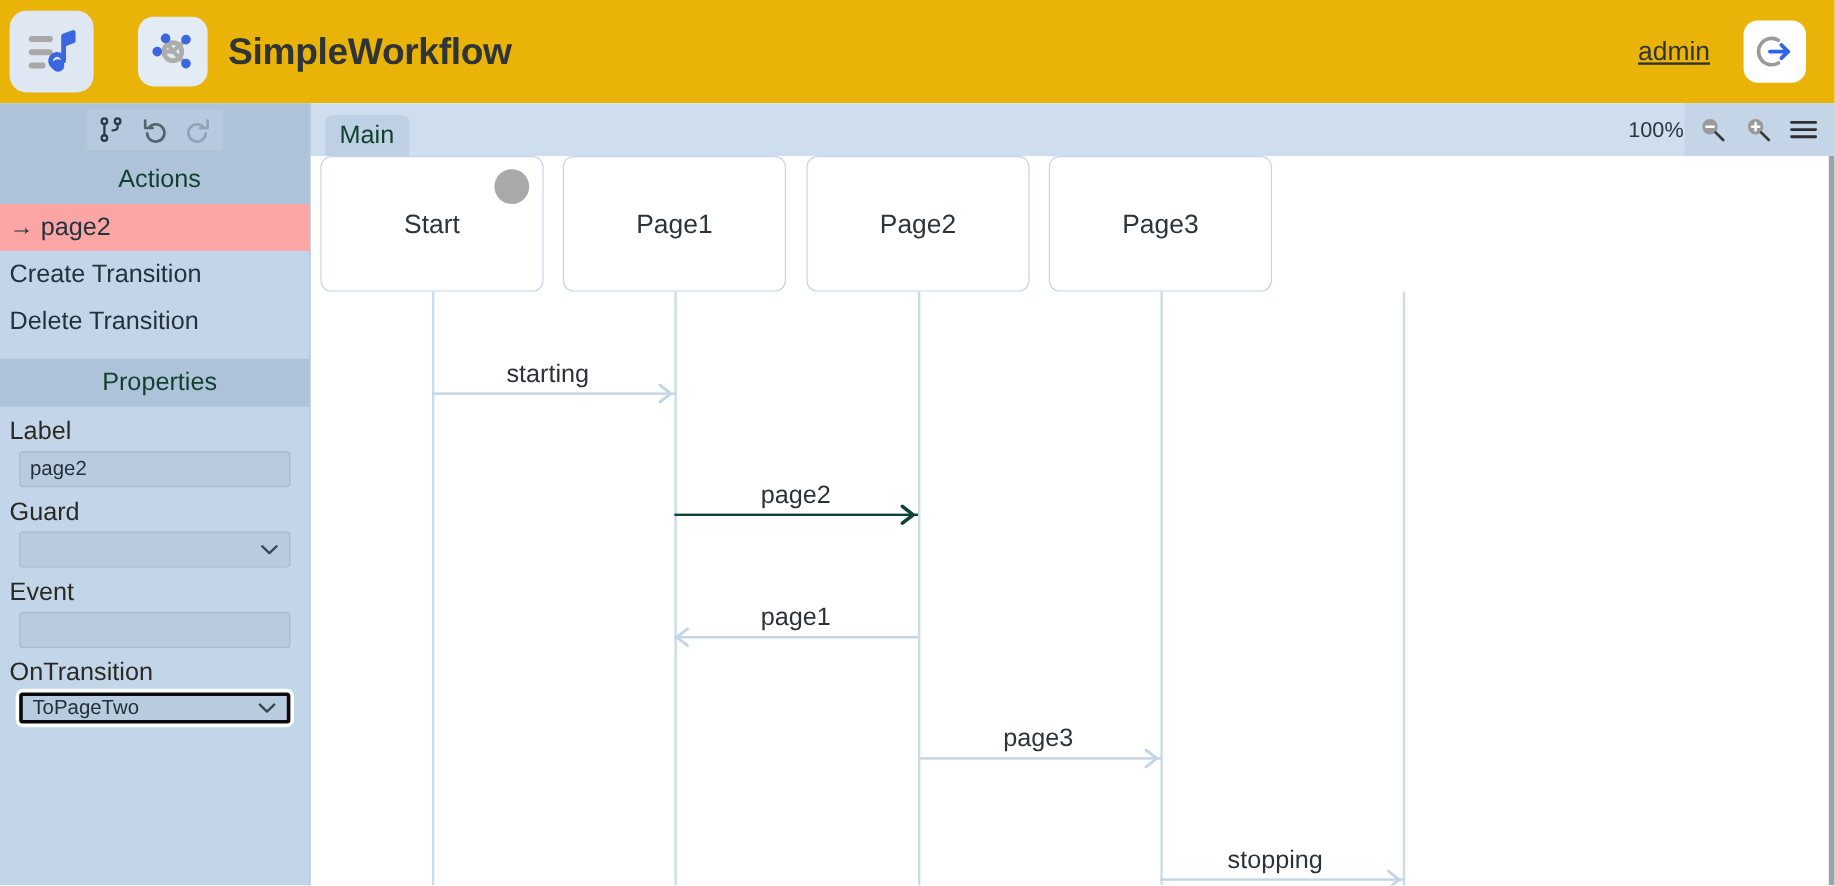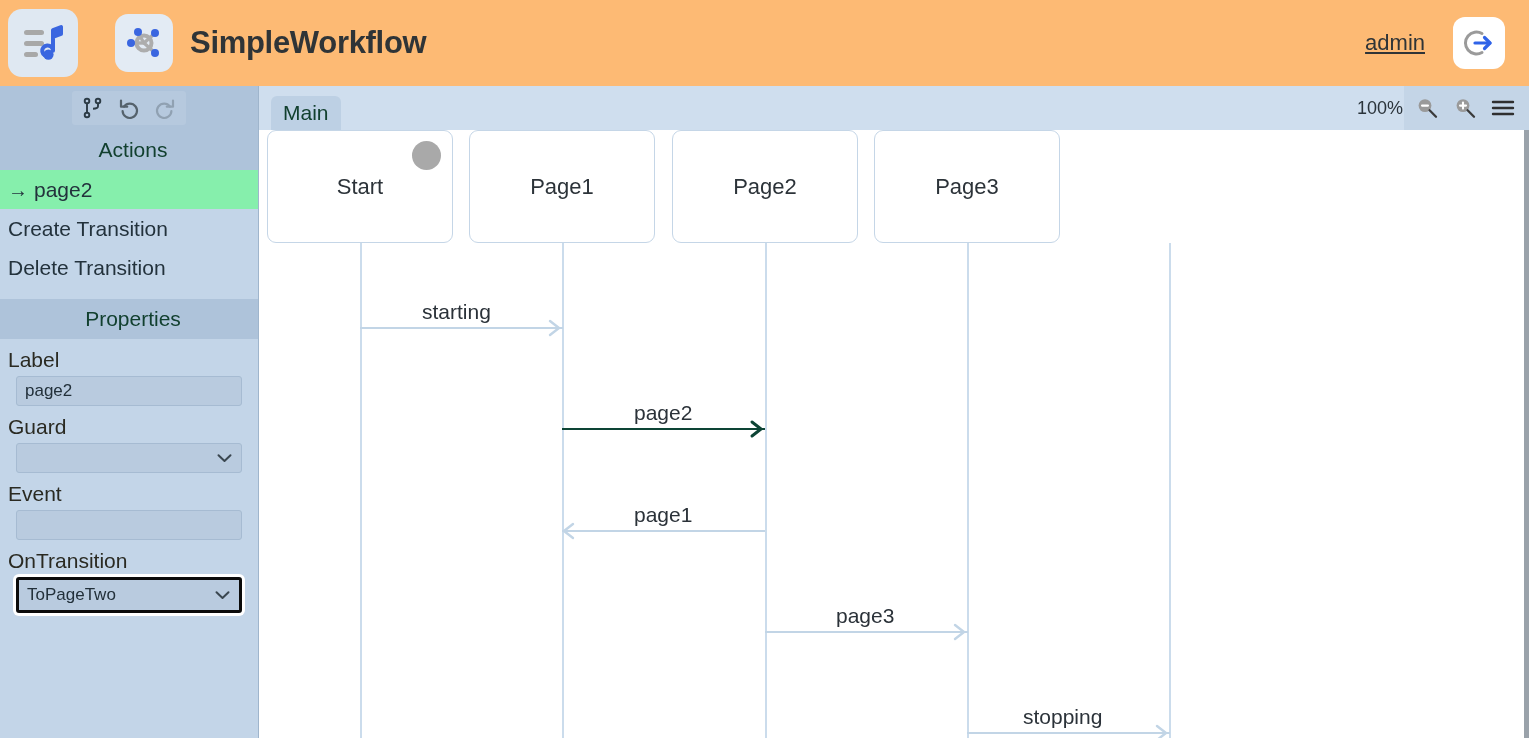--- a/index.html
+++ b/index.html
@@ -9,21 +9,21 @@
     overflow: hidden;
     background: #ffffff;
   }
 
   #app { position: relative; width: 1529px; height: 738px; }
 
   
   .header {
     position: absolute; left: 0; top: 0;
     width: 1529px; height: 86px;
-    background: #fdba74;
+    background: #eab308;
     display: flex; align-items: center;
     padding: 0 24px 0 8px;
   }
   .app-logo {
     width: 70px; height: 68px; border-radius: 14px;
     background: #dfe8f2;
     display: flex; align-items: center; justify-content: center;
     flex: none;
   }
   .brand-icon {
@@ -77,21 +77,21 @@
     padding-left: 8px;
     text-align: center;
   }
   .menu-item {
     height: 39px; line-height: 39px;
     color: #23323c; font-size: 21px;
     padding-left: 8px;
     cursor: pointer;
     white-space: nowrap;
   }
-  .menu-item.selected { background: #86efac; }
+  .menu-item.selected { background: #fca5a5; }
   .menu-item .arrow-glyph { font-size: 20px; margin-right: 6px; color: #23323c; }
   .menu-gap { height: 12px; background: #c3d5e8; }
 
   .field-label {
     color: #2a2a22; font-size: 21px;
     padding: 9px 0 4px 8px;
   }
   .field-wrap { padding: 0 16px 0 16px; }
   .txt-input, .sel-input {
     width: 100%; height: 30px;
@@ -105,21 +105,21 @@
     position: relative;
     cursor: pointer;
   }
   .sel-caret {
     position: absolute; right: 9px; top: 50%;
     transform: translateY(-50%);
   }
   .sel-input.focused {
     border: 3px solid #0b0b0b;
     box-shadow: 0 0 0 3px #ffffff;
-    height: 36px;
+    height: 26px;
   }
 
   
   .canvas-area {
     position: absolute; left: 259px; top: 86px;
     width: 1270px; height: 652px;
     background: #ffffff;
   }
   .canvas-topbar {
     position: relative;

